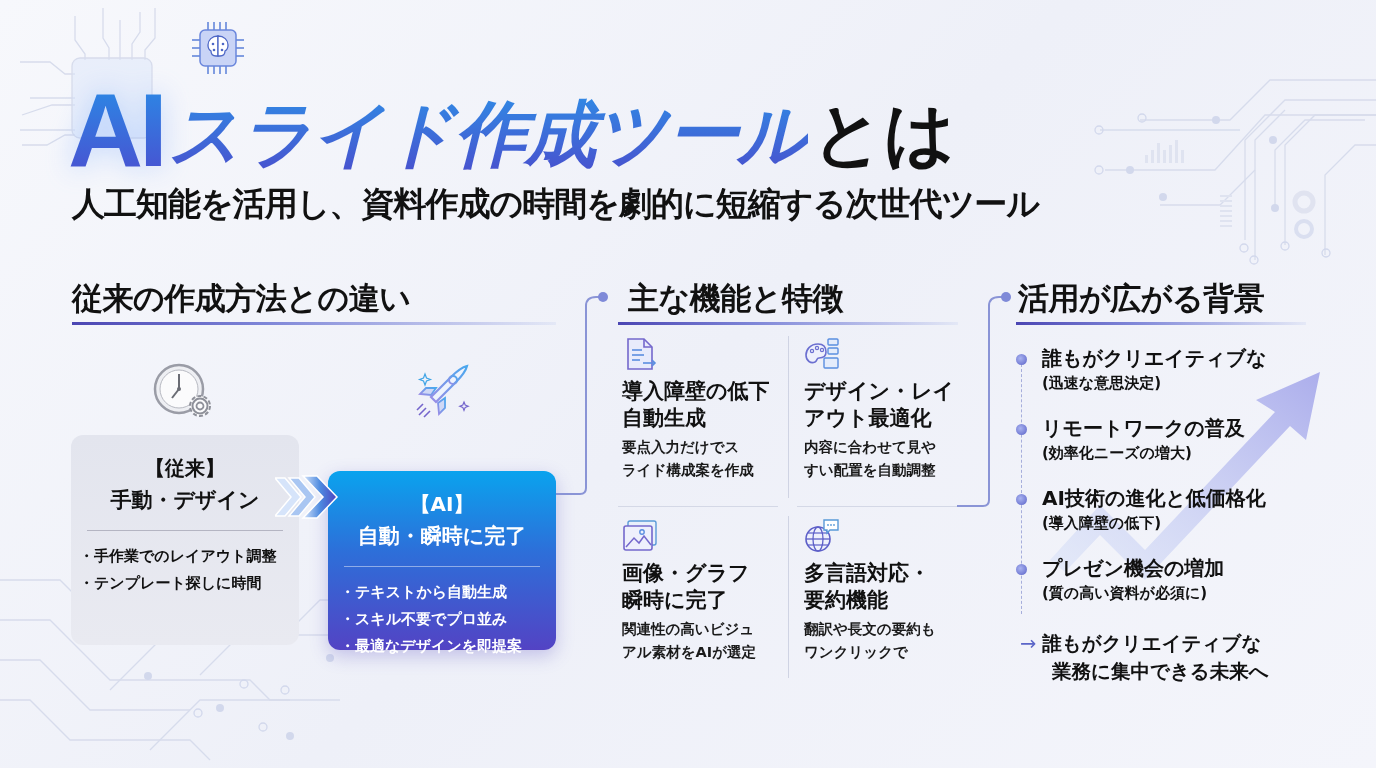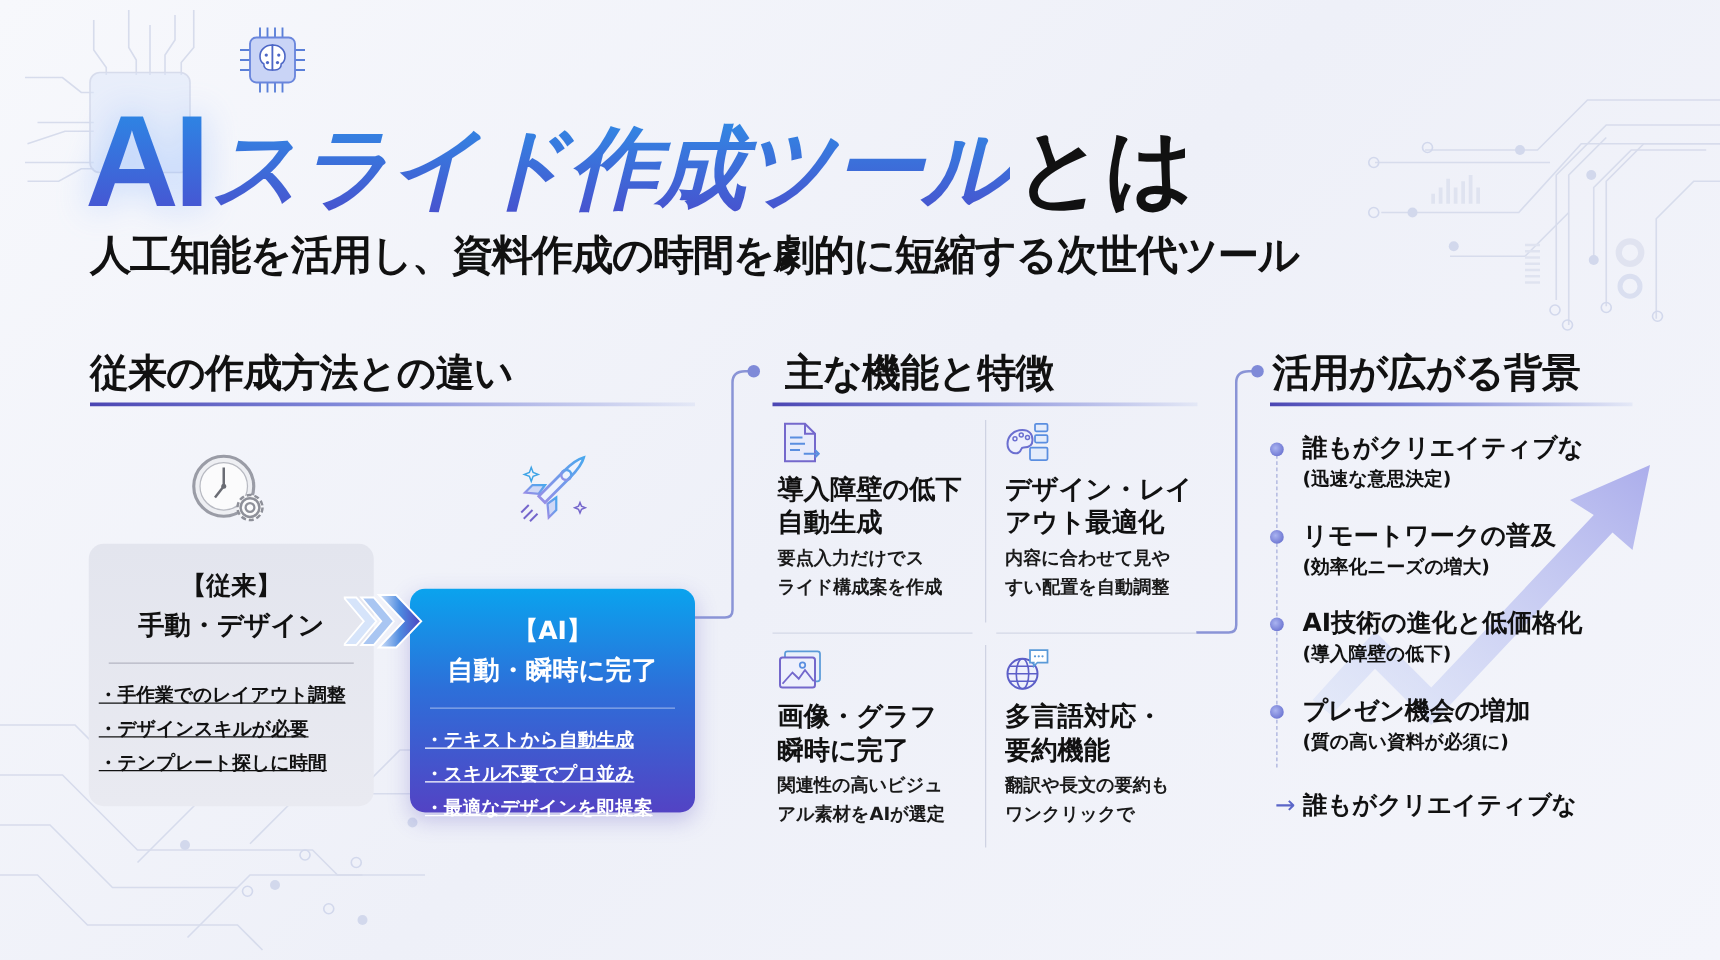--- a/index.html
+++ b/index.html
@@ -51,21 +51,21 @@
     background: linear-gradient(180deg, #0aa3ee 0%, #2d6fd9 45%, #5343c4 100%);
     border-radius: 12px; box-shadow: 0 6px 18px rgba(80,70,190,0.28);
     color: #fff;
     margin-top: 36px;
   }
   .box-title { position: absolute; left: 0; right: 0; text-align: center; font-weight: bold; font-size: 20px; line-height: 30px; }
   .box-title.t1 { top: 18px; }
   .box-title.t2 { top: 50px; font-size: 21px; }
   .box-sep { position: absolute; left: 16px; right: 16px; top: 95px; height: 1px; background: rgba(120,120,140,0.45); }
   .box-ai .box-sep { background: rgba(255,255,255,0.45); }
-  .box-list { position: absolute; left: 8px; top: 108px; list-style: none; font-size: 15px; font-weight: bold; line-height: 27px; white-space: nowrap; text-decoration: underline; }
+  .box-list { position: absolute; left: 8px; top: 108px; list-style: none; font-size: 15px; font-weight: bold; line-height: 27px; white-space: nowrap; }
   .box-ai .box-list { left: 12px; }
 
   .arrow-mid { position: absolute; left: 275px; top: 472px; width: 70px; height: 50px; }
 
   
   .connector { position: absolute; pointer-events: none; }
 
   
   .feat { position: absolute; width: 170px; }
   .feat-icon { width: 36px; height: 36px; display: block; }
@@ -235,21 +235,20 @@
   <path d="M13 12 l1.5 4 4 1.5 -4 1.5 -1.5 4 -1.5 -4 -4 -1.5 4 -1.5z" fill="none" stroke="#3fa4e6" stroke-width="1.2"></path>
   <path d="M52 40 l1.2 3 3 1.2 -3 1.2 -1.2 3 -1.2 -3 -3 -1.2 3 -1.2z" fill="none" stroke="#7465cc" stroke-width="1.2"></path>
 </svg>
 
 <div class="box-old">
   <div class="box-title t1">【従来】</div>
   <div class="box-title t2">手動・デザイン</div>
   <div class="box-sep"></div>
   <ul class="box-list">
     <li>・手作業でのレイアウト調整</li>
-    <li>・デザインスキルが必要</li>
     <li>・テンプレート探しに時間</li>
   </ul>
 </div>
 
 <div class="box-ai">
   <div class="box-title t1">【AI】</div>
   <div class="box-title t2">自動・瞬時に完了</div>
   <div class="box-sep"></div>
   <ul class="box-list">
     <li>・テキストから自動生成</li>
@@ -378,13 +377,14 @@
   </div>
   <div class="bg-item">
     <span class="bg-dot"></span>
     <div class="bg-main">プレゼン機会の増加</div>
     <div class="bg-sub">(質の高い資料が必須に)</div>
   </div>
 </div>
 
 <div class="conclusion">
   <span class="arrow">→</span><span>誰もがクリエイティブな</span>
+  <span class="line2">業務に集中できる未来へ</span>
 </div>
 
 </body></html>

